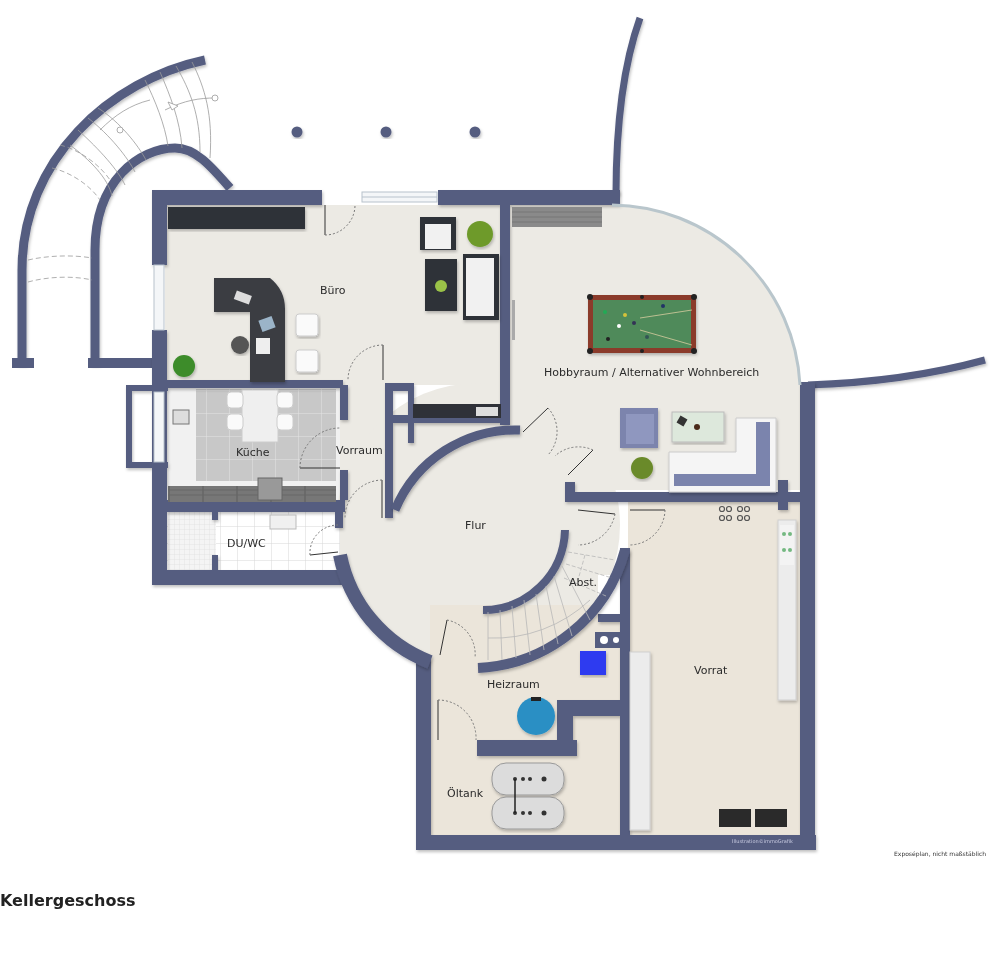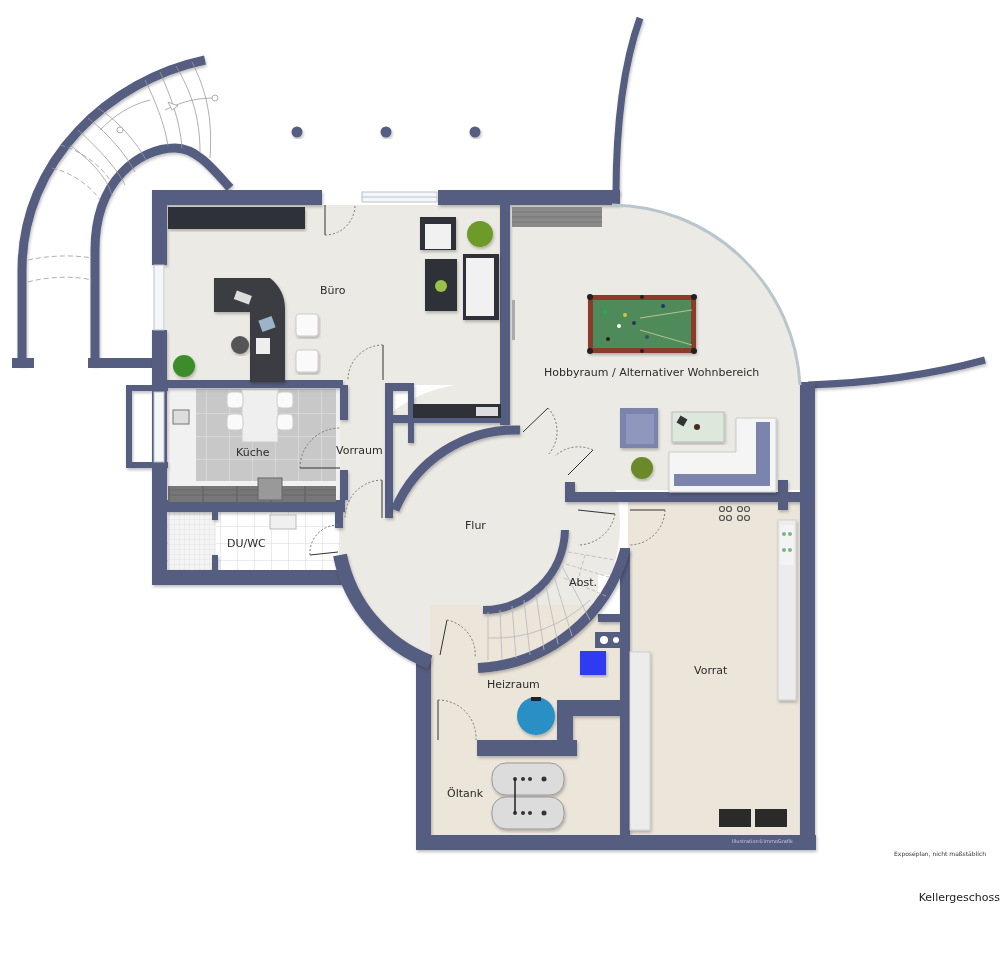--- a/index.html
+++ b/index.html
@@ -1,21 +1,21 @@
 <!DOCTYPE html>
 <html><head>
 <meta charset="utf-8">
 <style>
   html, body { margin: 0; padding: 0; background: #ffffff; }
   body { width: 1000px; height: 957px; position: relative; overflow: hidden;
          font-family: "DejaVu Sans", sans-serif; }
   #plan { position: absolute; left: 0; top: 0; width: 1000px; height: 957px; }
   .room-label { font-family: "DejaVu Sans", sans-serif; font-size: 11px; fill: #2b2b2b; }
-  .title { position: absolute; left: 0; width: 1000px; top: 891px; text-align: right;
-           font-family: "DejaVu Sans", sans-serif; font-weight: normal; font-size: 11px; color: #222; }
+  .title { position: absolute; left: 0; width: 1000px; top: 891px; text-align: left;
+           font-family: "DejaVu Sans", sans-serif; font-weight: bold; font-size: 16px; color: #222; }
   .disclaimer { position: absolute; right: 14px; top: 850px; font-size: 6px; color: #333;
                 font-family: "DejaVu Sans", sans-serif; }
   .credit { position: absolute; left: 732px; top: 838px; font-size: 5px; color: #c8cbe0;
             font-family: "DejaVu Sans", sans-serif; }
 </style>
 </head>
 <body>
 
 <svg id="plan" viewBox="0 0 1000 957" xmlns="http://www.w3.org/2000/svg">
   <defs>

